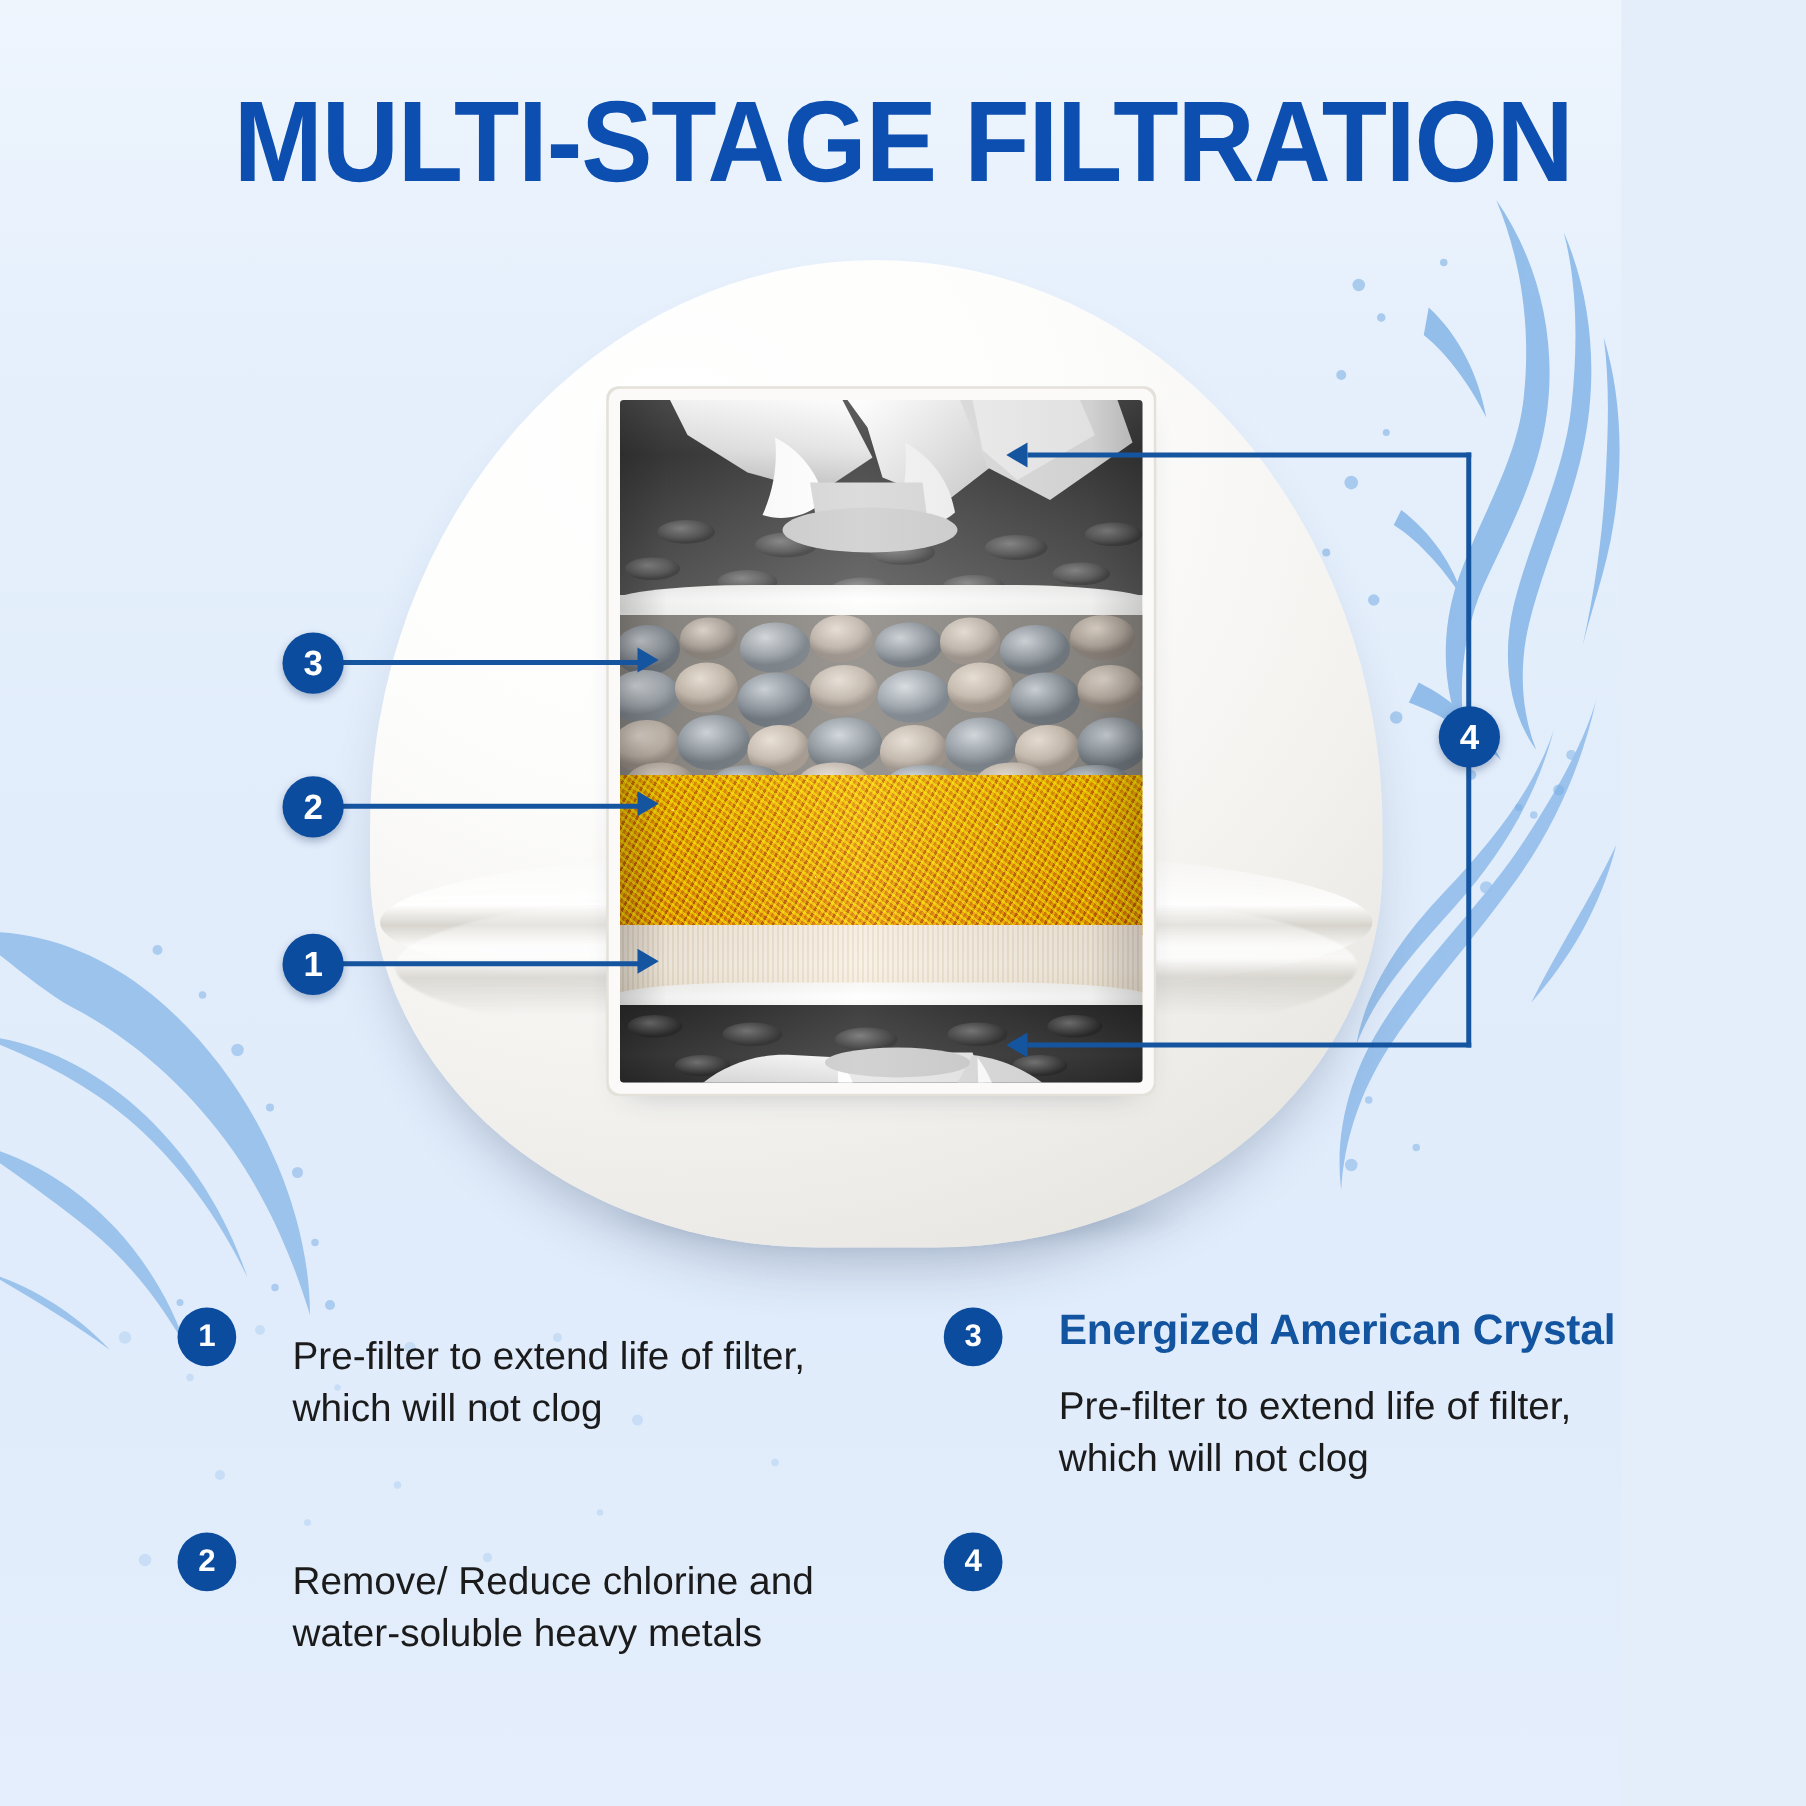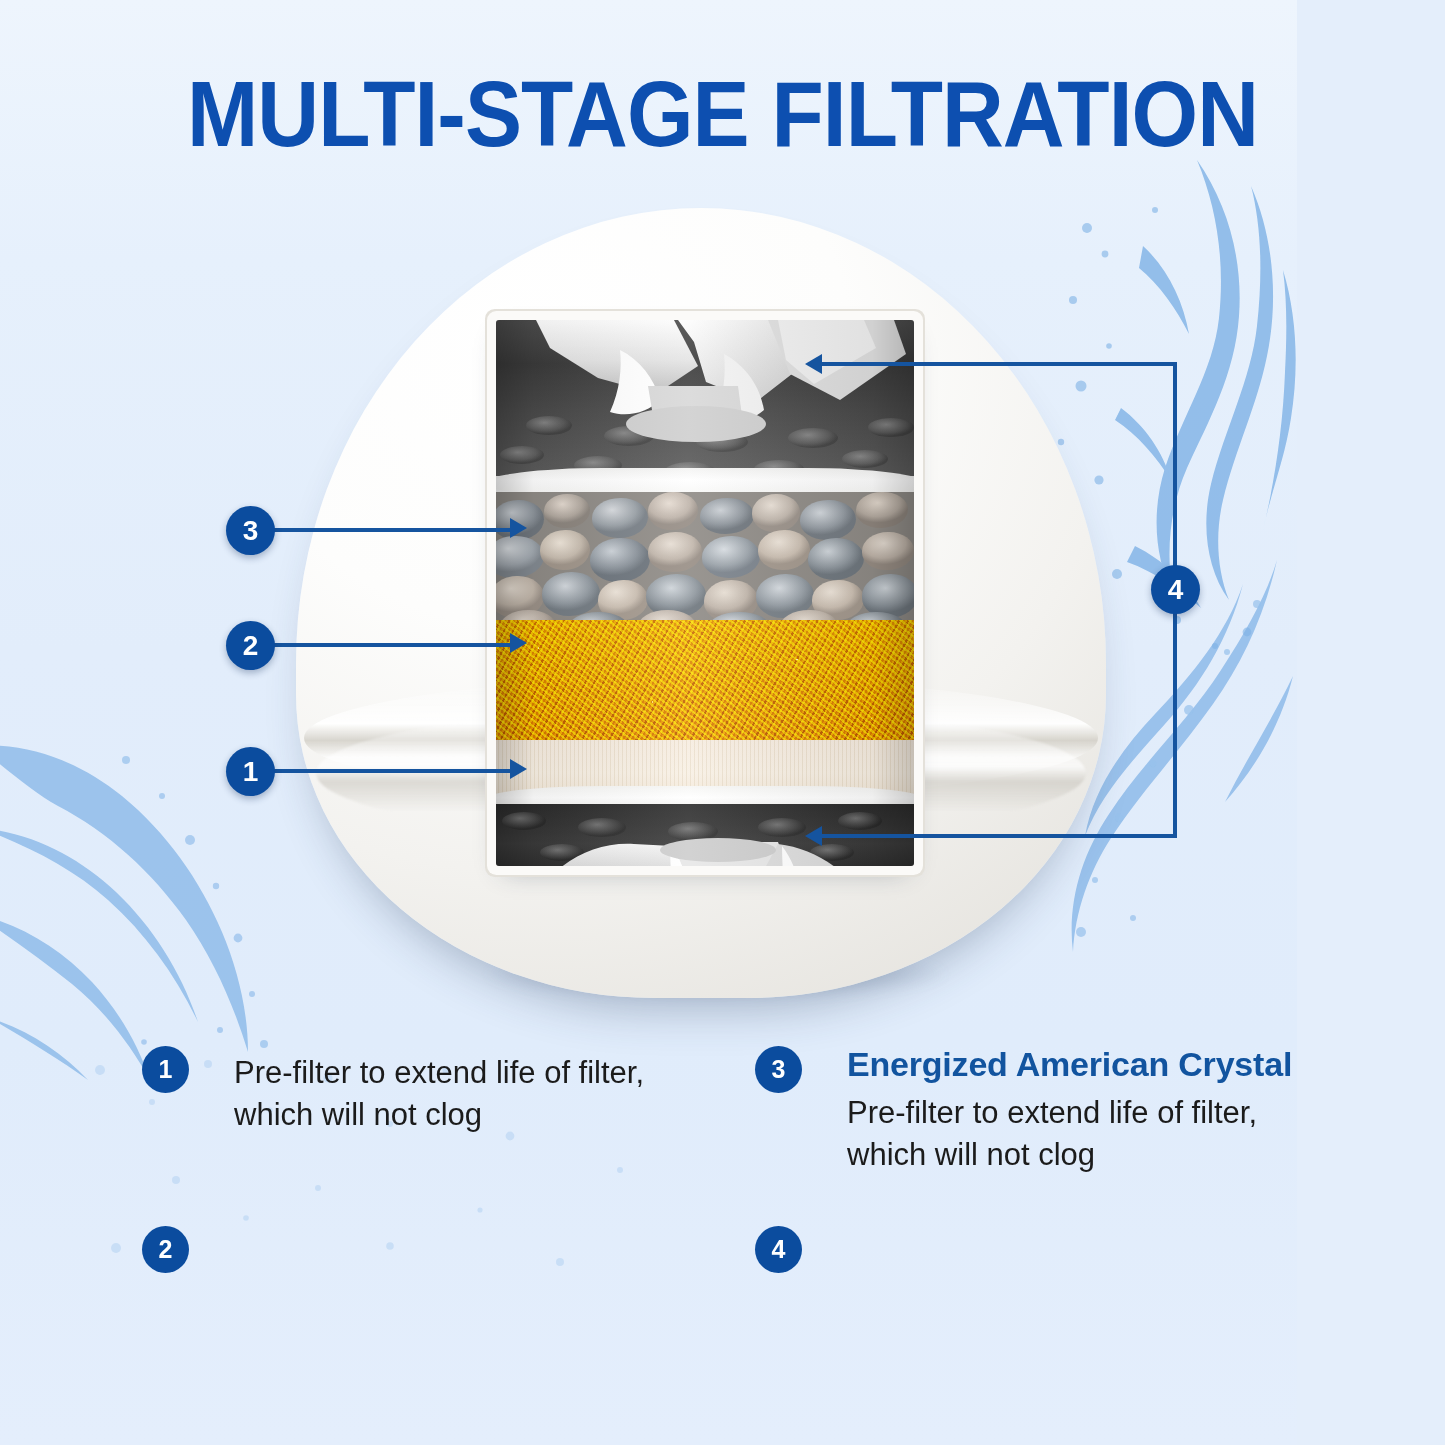--- a/index.html
+++ b/index.html
@@ -171,21 +171,21 @@
     font-weight:bold; font-size:25px;
     display:flex; align-items:center; justify-content:center;
   }
   .item h3{
     margin-left:92px;
     font-size:34px; font-weight:bold; color:#12549f;
     letter-spacing:-.2px; line-height:1.18;
   }
   .item h3 sup{ font-size:18px; vertical-align:super; }
   .item p{
-    margin-left:92px; margin-top:8px;
+    margin-left:92px; margin-top:20px;
     font-size:31px; color:#1b1b1b; line-height:1.34;
     max-width:470px;
   }
 </style>
 </head>
 <body>
 
 <div id="canvas">
 
   <div class="splash" style="right:-10px; top:150px; width:260px; height:520px; opacity:.95;">
@@ -425,20 +425,21 @@
 
   <div id="legend">
 
     <div class="item" style="left:142px; top:16px;">
       <div class="bdg">1</div>
       <p>Pre-filter to extend life of filter, which will not clog</p>
     </div>
 
     <div class="item" style="left:142px; top:196px;">
       <div class="bdg">2</div>
+      <p>Remove/ Reduce chlorine and water-soluble heavy metals</p>
     </div>
 
     <div class="item" style="left:755px; top:16px;">
       <div class="bdg">3</div>
       <h3><span>Energized American Crystal</span></h3>
       <p>Pre-filter to extend life of filter, which will not clog</p>
     </div>
 
     <div class="item" style="left:755px; top:196px;">
       <div class="bdg">4</div>

